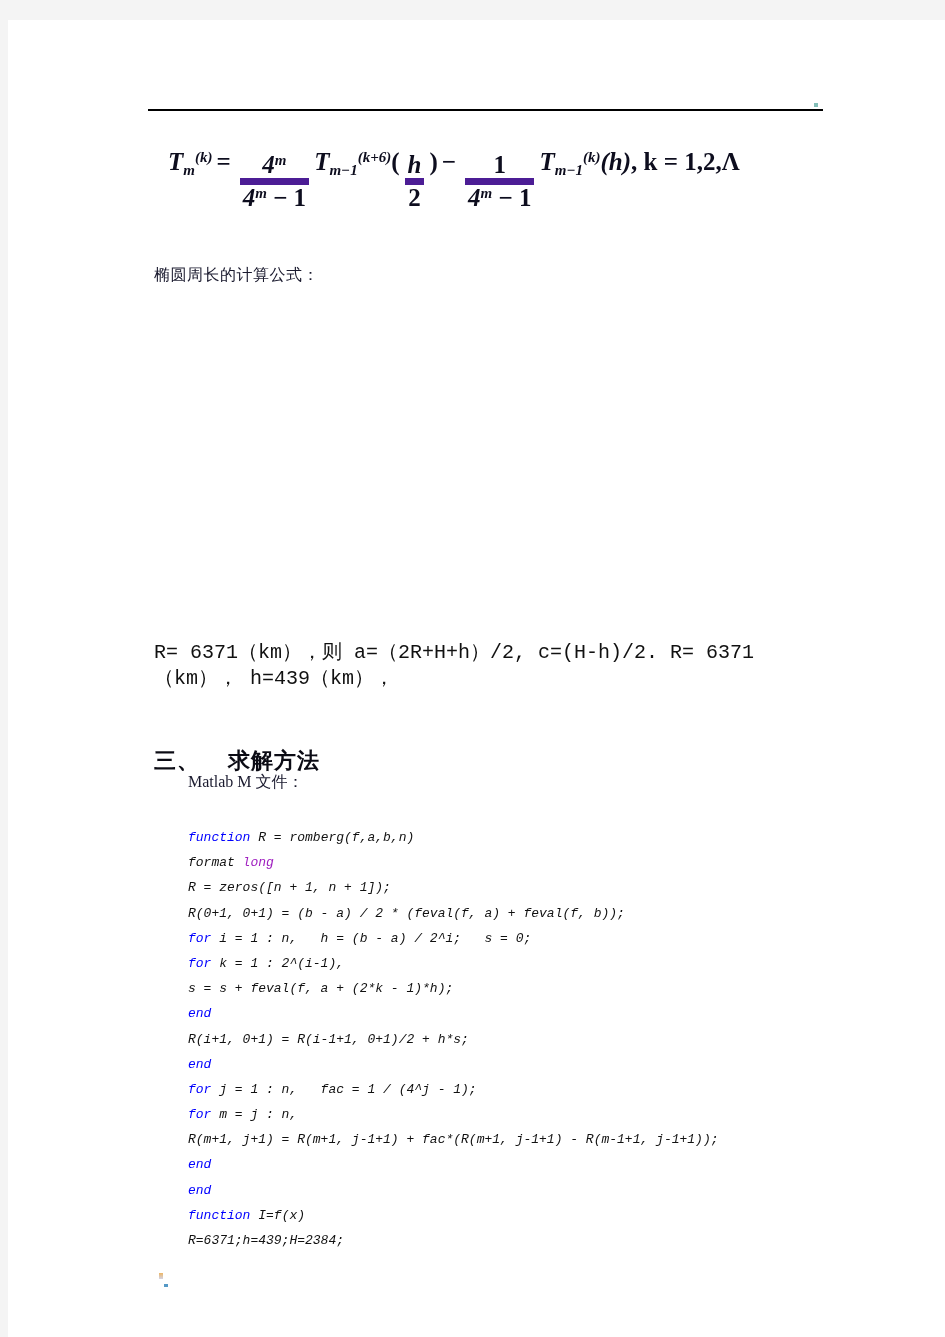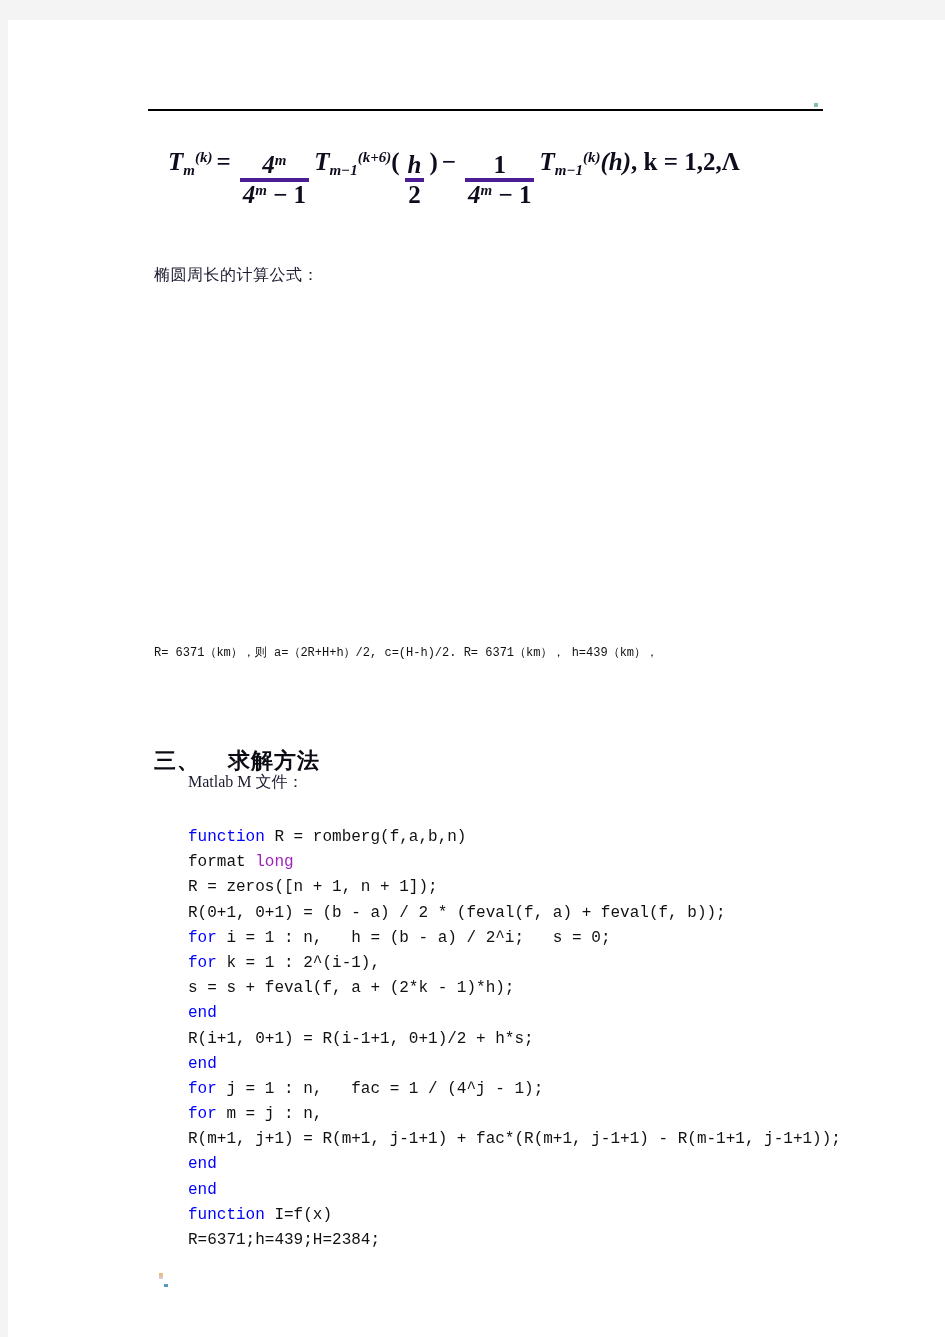--- a/index.html
+++ b/index.html
@@ -60,21 +60,21 @@
   .frac {
     display: inline-block;
     vertical-align: middle;
     text-align: center;
     margin: 4px 5px;
     line-height: 1.05;
   }
   .frac .num { display: block; padding: 0 3px; }
   .frac .den {
     display: block;
-    border-top: 4px solid #4c1d95;
+    border-top: 7px solid #4c1d95;
     padding: 0 3px;
   }
   .op { font-style: normal; font-weight: bold; margin: 0 4px; }
   .upright { font-style: normal; }
 
   
   .cn-para {
     position: absolute;
     font-family: "Liberation Serif", "DejaVu Serif", serif;
     font-size: 16px;
@@ -93,21 +93,21 @@
     background: #ffffff;
   }
 
   
   #params {
     position: absolute;
     left: 146px;
     top: 620px;
     width: 675px;
     font-family: "Liberation Mono", "DejaVu Sans Mono", monospace;
-    font-size: 12px;
+    font-size: 20px;
     line-height: 26px;
     color: #111111;
     letter-spacing: 0px;
   }
 
   
   #section-heading {
     position: absolute;
     left: 146px;
     top: 726px;
@@ -127,24 +127,25 @@
     font-family: "Liberation Serif", "DejaVu Serif", serif;
     font-size: 16px;
     color: #1a1a2e;
   }
   #code-block {
     position: absolute;
     left: 180px;
     top: 805px;
     width: 700px;
     font-family: "Liberation Mono", "DejaVu Sans Mono", monospace;
-    font-size: 16px;
+    font-size: 13px;
     line-height: 25.2px;
     color: #111111;
     white-space: pre;
+    font-style: italic;
   }
   #code-block .line { height: 25.2px; }
   .kw  { color: #0000ff; }
   .str { color: #a020c0; }
 
   
   #artifact-a {
     position: absolute;
     left: 151px;
     top: 1253px;

